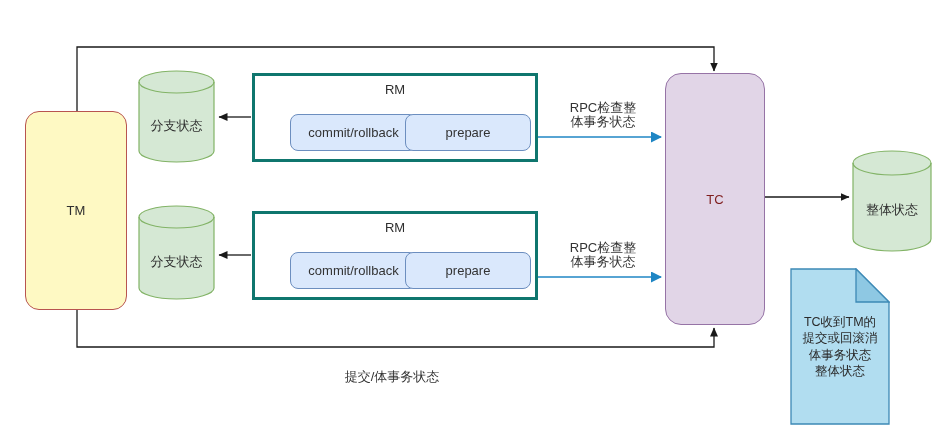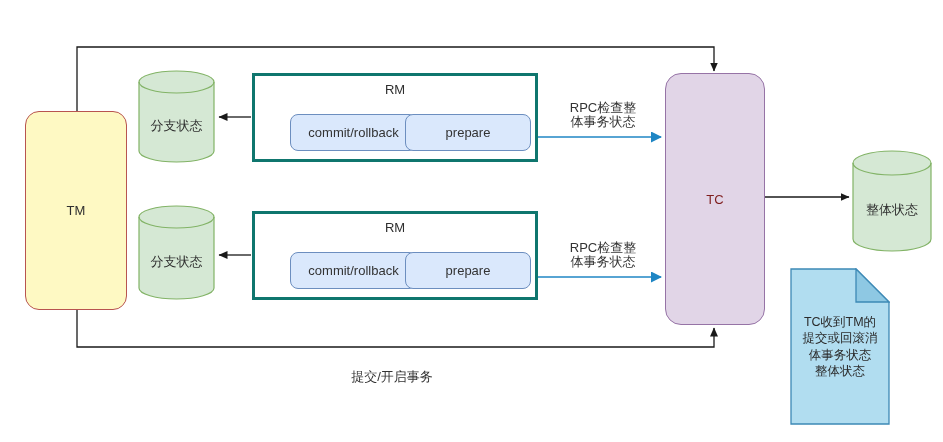--- a/index.html
+++ b/index.html
@@ -102,21 +102,21 @@
 
     <path d="M77 111 V47 H714 V71" fill="none" stroke="#1a1a1a" stroke-width="1.3" marker-end="url(#arrowBlack)"></path>
     <path d="M77 310 V347 H714 V328" fill="none" stroke="#1a1a1a" stroke-width="1.3" marker-end="url(#arrowBlack)"></path>
     <path d="M251 117 H219" fill="none" stroke="#1a1a1a" stroke-width="1.3" marker-end="url(#arrowBlack)"></path>
     <path d="M251 255 H219" fill="none" stroke="#1a1a1a" stroke-width="1.3" marker-end="url(#arrowBlack)"></path>
     <path d="M538 137 H661" fill="none" stroke="#1f86c4" stroke-width="1.4" marker-end="url(#arrowBlue)"></path>
     <path d="M538 277 H661" fill="none" stroke="#1f86c4" stroke-width="1.4" marker-end="url(#arrowBlue)"></path>
     <path d="M765 197 H849" fill="none" stroke="#1a1a1a" stroke-width="1.3" marker-end="url(#arrowBlack)"></path>
   </svg>
 
-  <div class="edge-label lbl-commit">提交/开启事务</div>
+  <div class="edge-label lbl-commit">提交/体事务状态</div>
   <div class="edge-label lbl-rpc lbl-rpc-1">
     <span>RPC检查整</span>
     <span>体事务状态</span>
   </div>
   <div class="edge-label lbl-rpc lbl-rpc-2">
     <span>RPC检查整</span>
     <span>体事务状态</span>
   </div>
 
   <div class="node tm">

